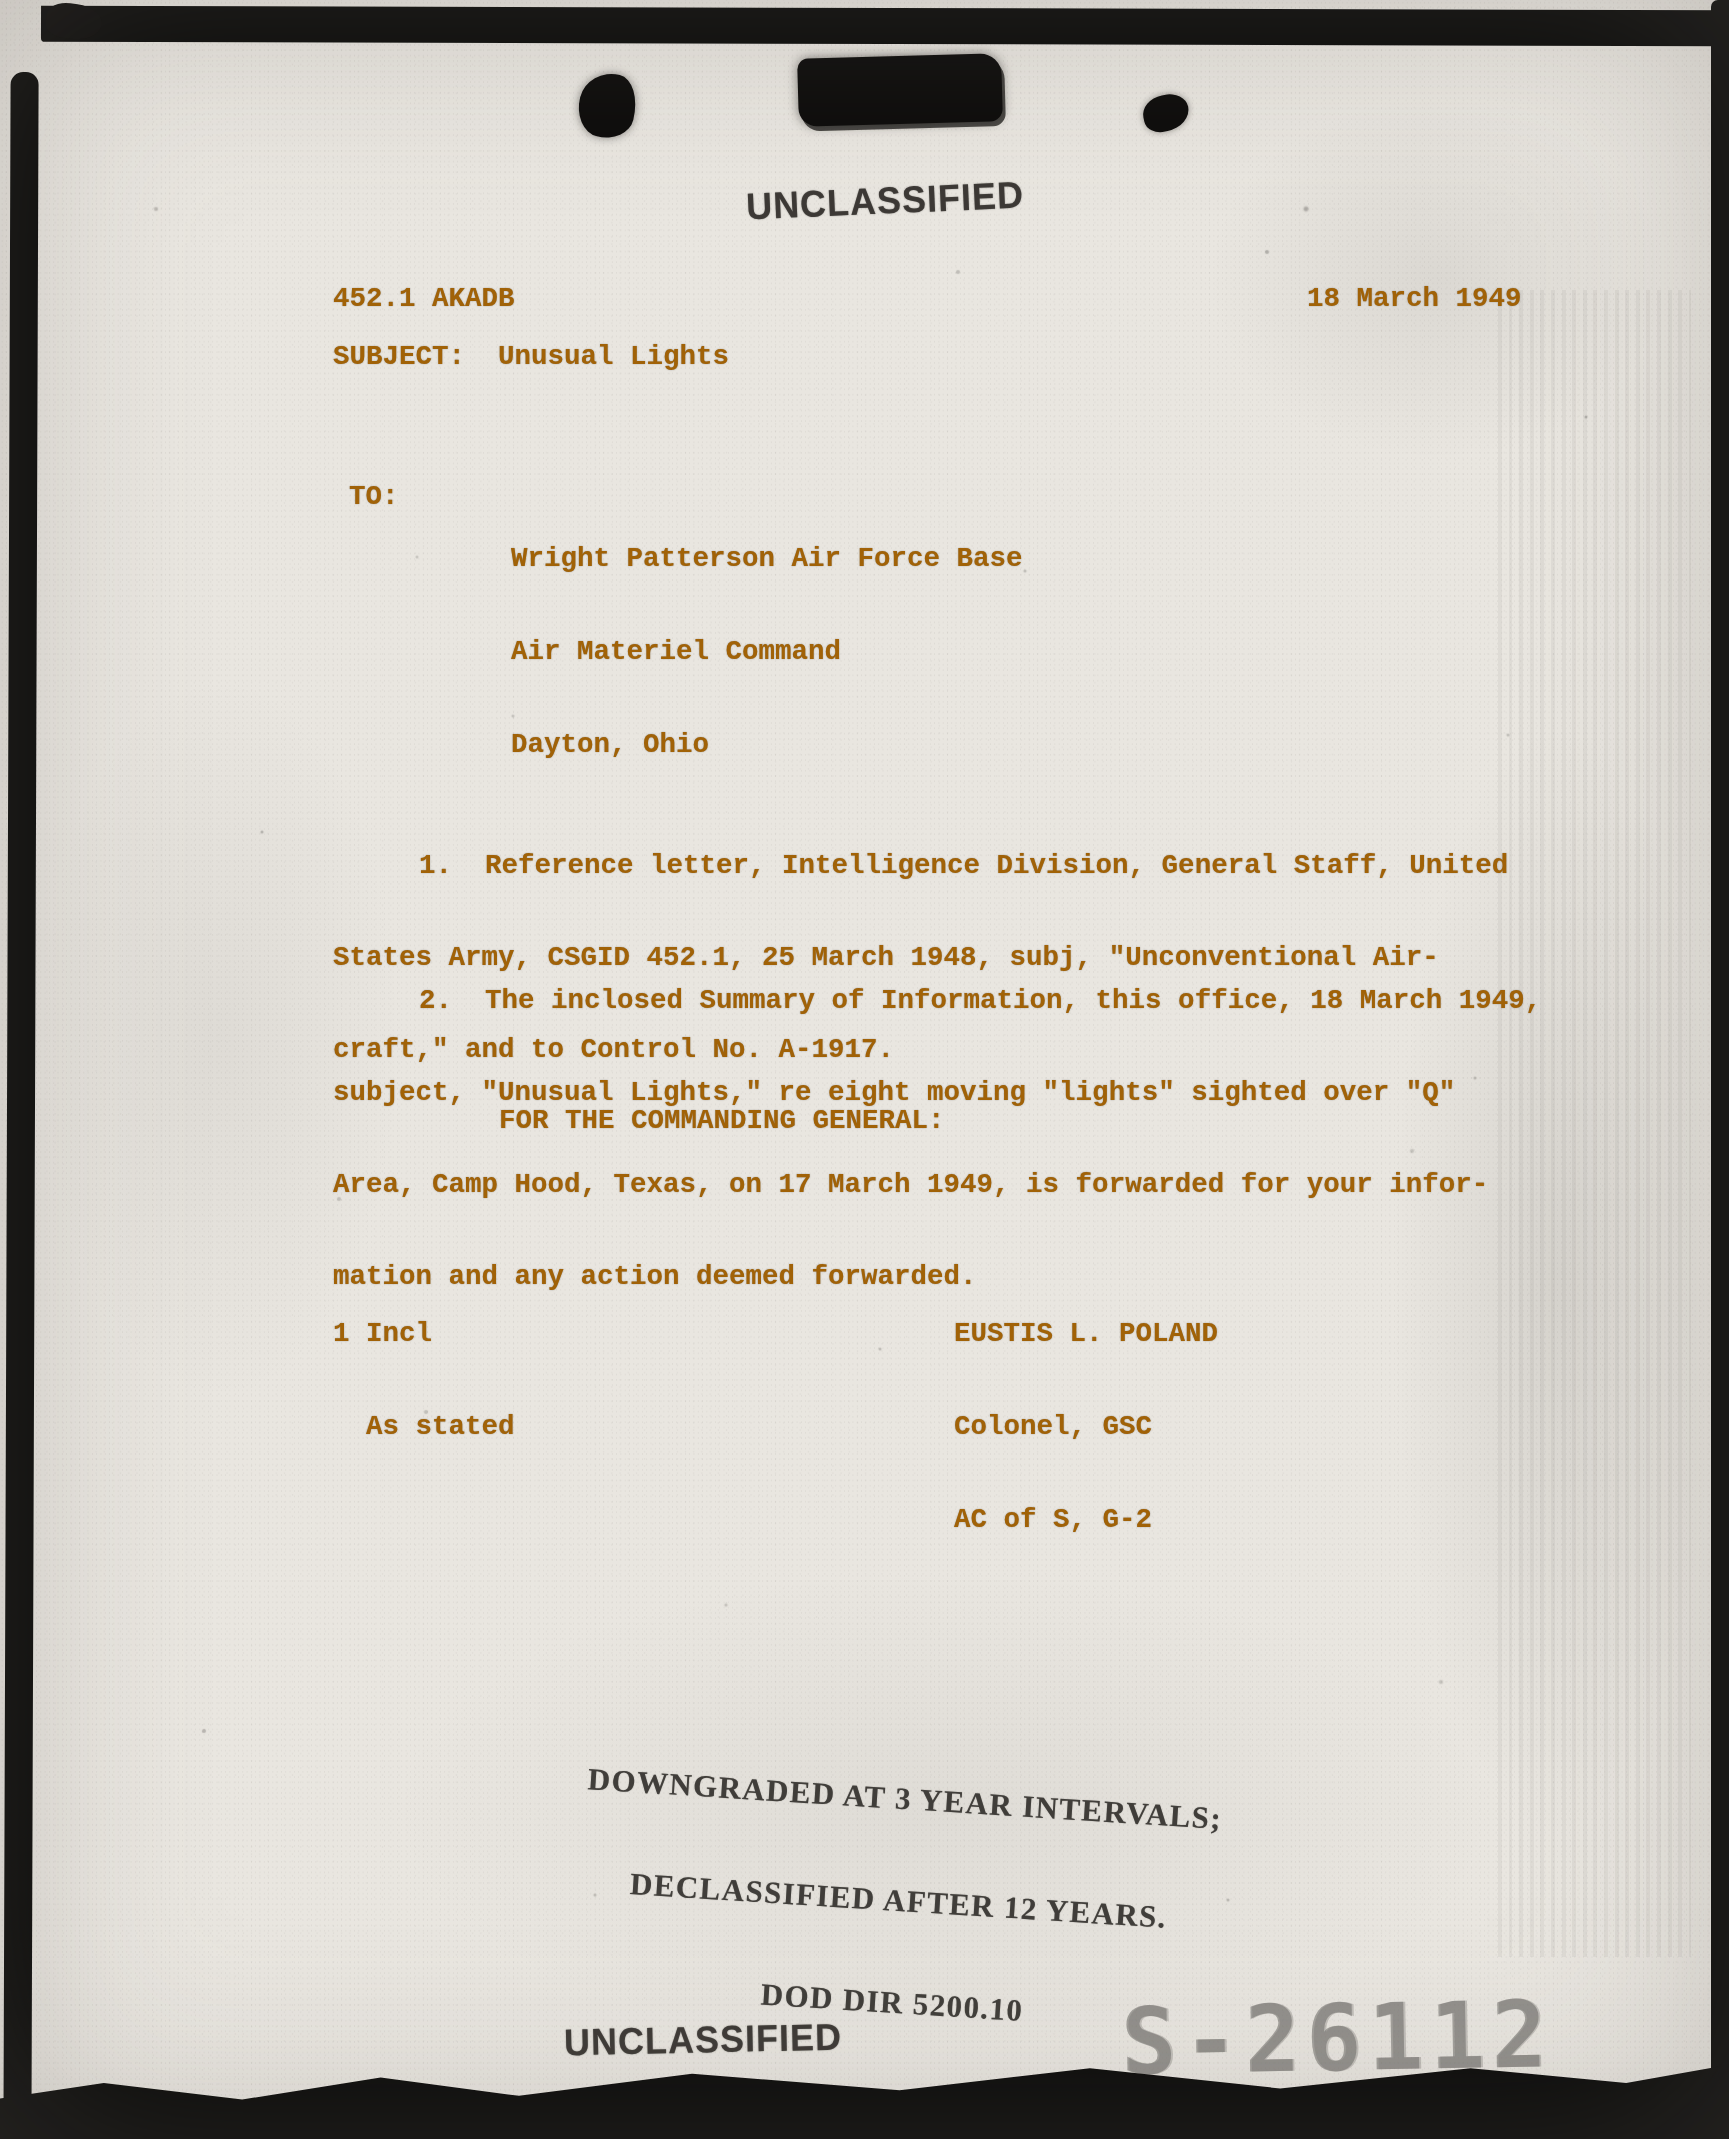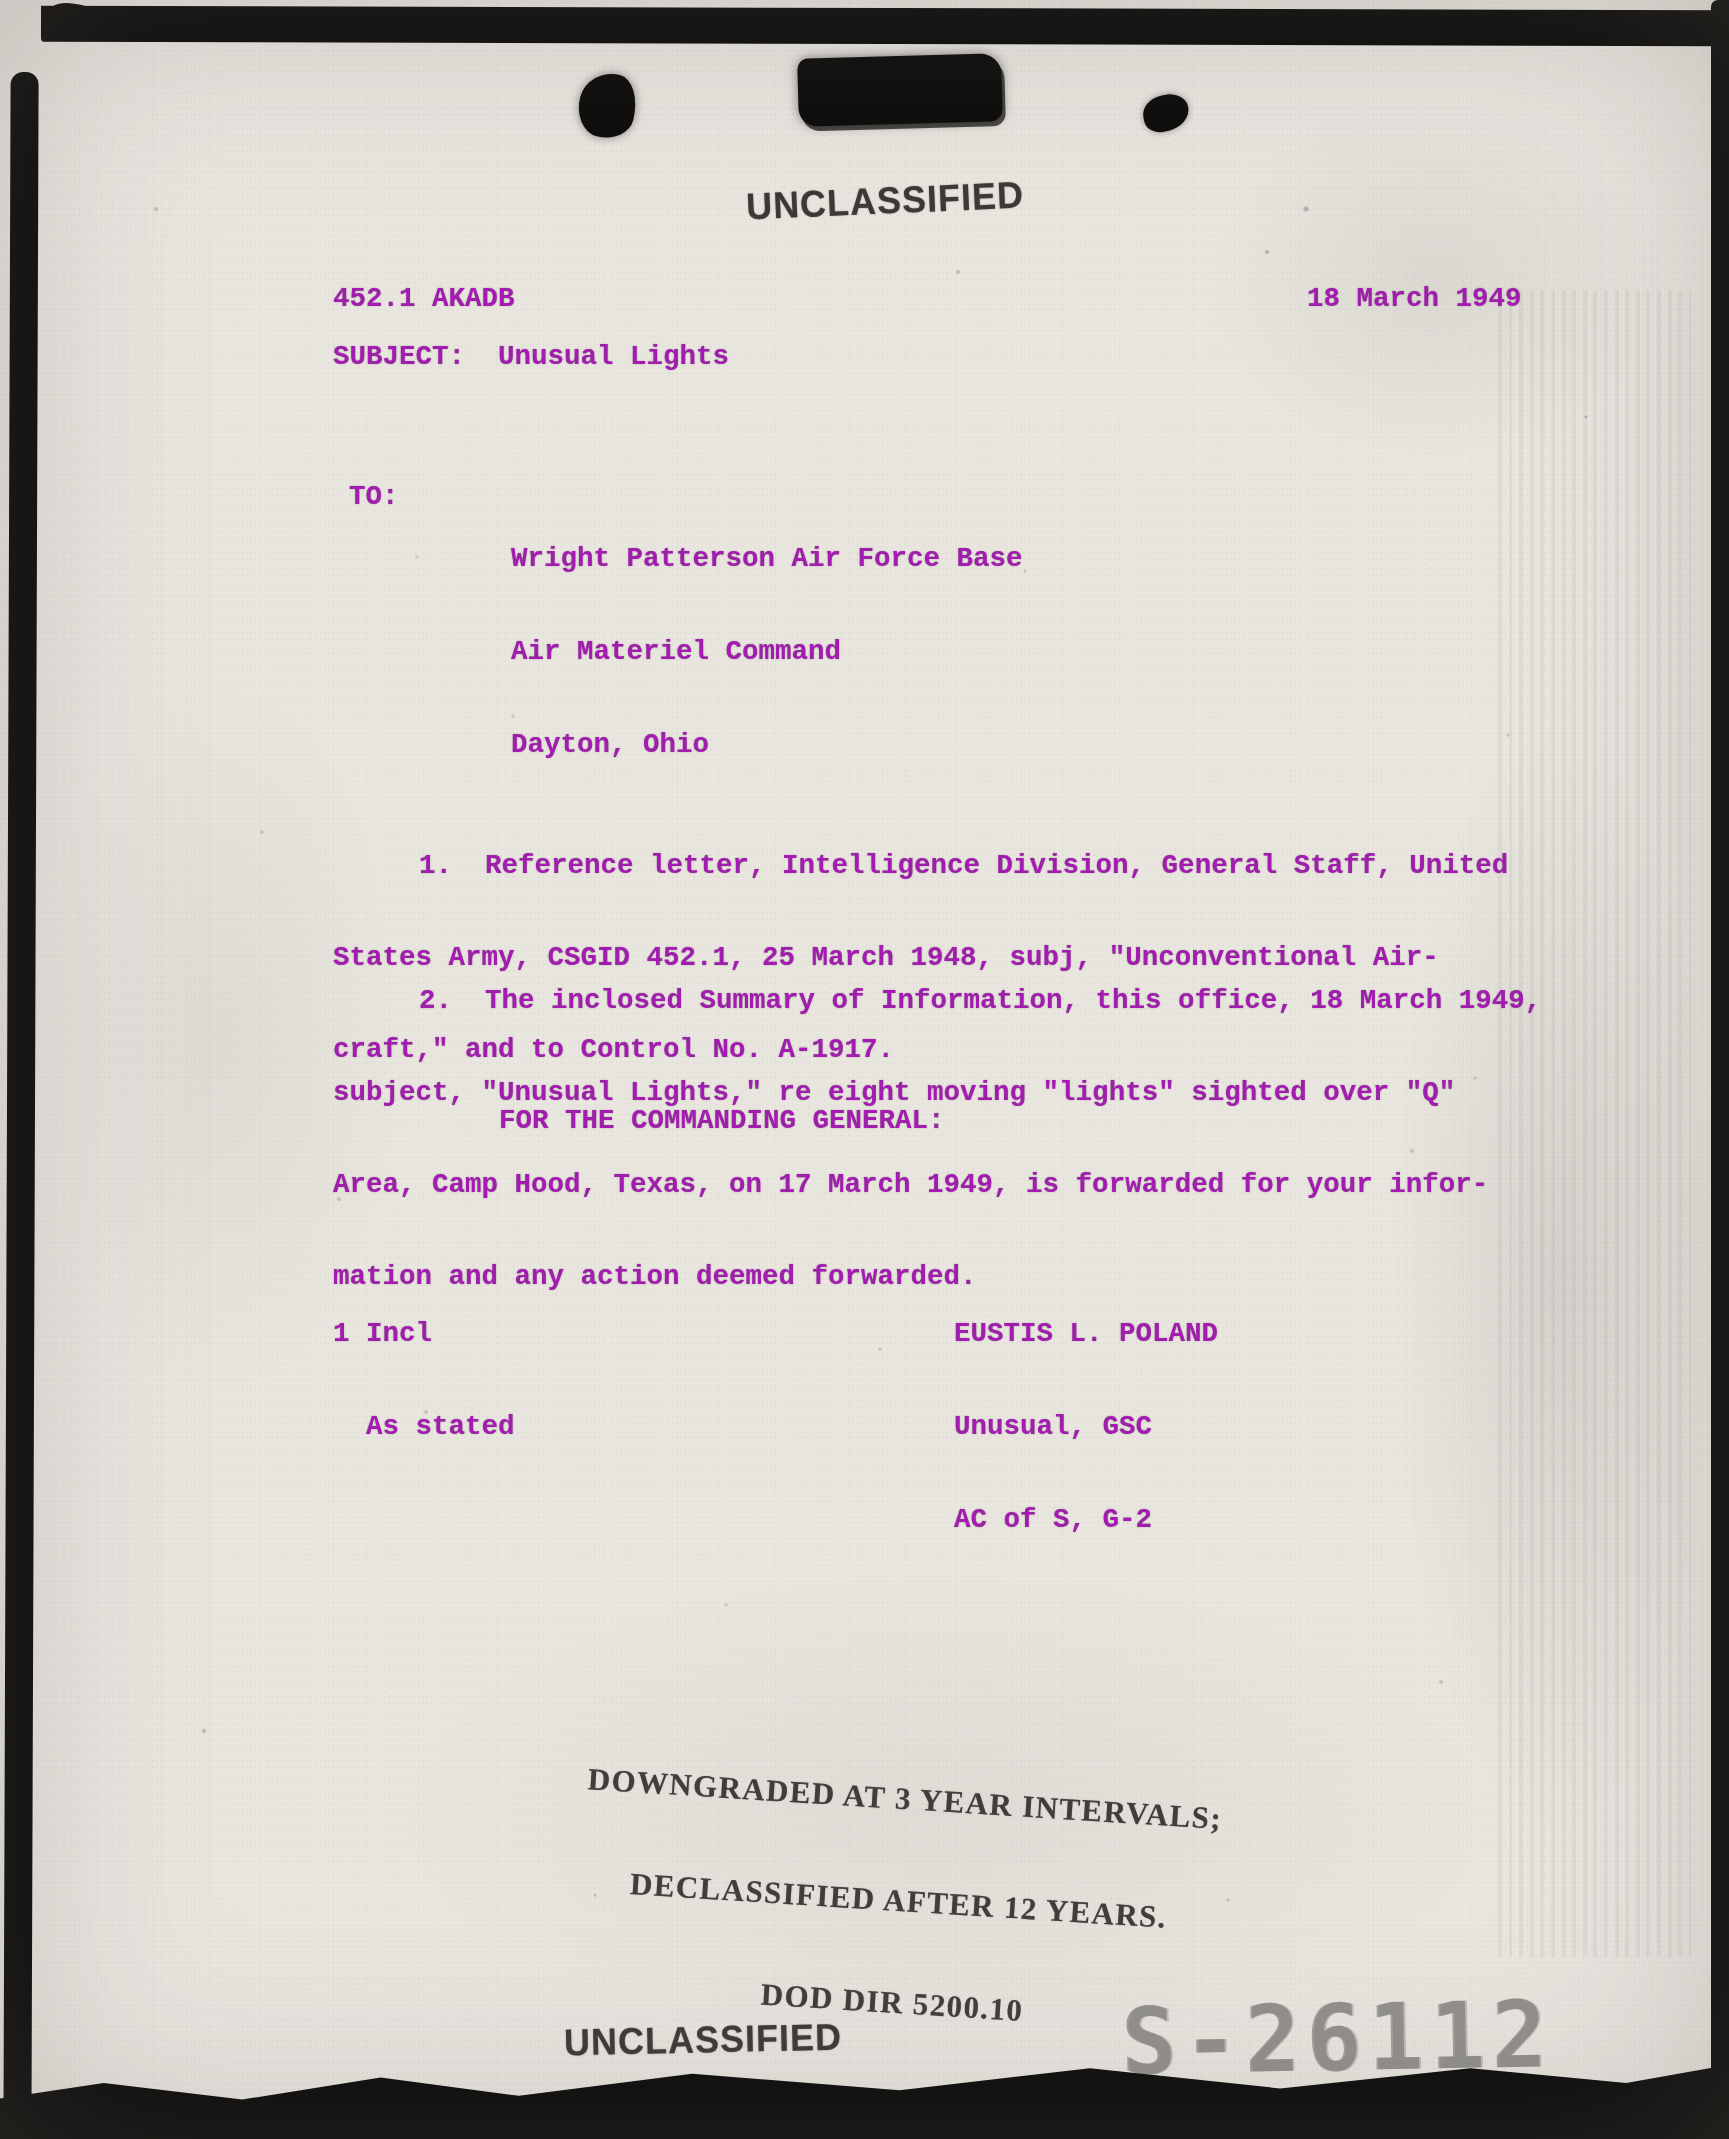--- a/index.html
+++ b/index.html
@@ -59,21 +59,21 @@
   .blot-b{left:798px;top:56px;width:204px;height:68px;border-radius:10.6px 21px 12.6px 18.4px;transform:rotate(-1.6deg);box-shadow:2.9px 4.8px 0 rgba(25,24,22,.75), 0 0 10.6px rgba(30,28,26,.55);}
   .blot-c{left:1143px;top:95px;width:46px;height:36px;border-radius:52% 48% 58% 42%;transform:rotate(-12deg);box-shadow:0 0 6.8px rgba(30,28,26,.45);}
   .blot-bottom{left:610px;top:2091px;width:73px;height:43px;clip-path:polygon(14% 0,86% 8%,100% 100%,0 94%);}
   
   .tw{
     position:absolute;
     font-family:"Liberation Mono","DejaVu Sans Mono",monospace;
     font-weight:700;
     font-size:27.5px;
     line-height:31px;
-    color:#a21caf;
+    color:#a16207;
     text-shadow:0 0 1.4px rgba(40,36,31,.45);
     white-space:pre;
   }
   .para .line{line-height:30px;}
   .ind{padding-left:86px;font-family:Liberation Mono, monospace;}
   .ind-sm{padding-left:33px;}
   .gap2{display:inline-block;width:33px;}
   
   .stamp-sans{
     position:absolute;
@@ -163,21 +163,21 @@
 
   <div class="tw" style="left:499px;top:1105px;">FOR THE COMMANDING GENERAL:</div>
 
   <div class="tw" style="left:333px;top:1256px;">
     <div class="line">1 Incl</div>
     <div class="line ind-sm">As stated</div>
   </div>
 
   <div class="tw" style="left:954px;top:1256px;">
     <div class="line">EUSTIS L. POLAND</div>
-    <div class="line">Unusual, GSC</div>
+    <div class="line">Colonel, GSC</div>
     <div class="line">AC of S, G-2</div>
   </div>
 
   <div class="stamp-downgrade">
     <div>DOWNGRADED AT 3 YEAR INTERVALS;</div>
     <div>DECLASSIFIED AFTER 12 YEARS.</div>
     <div>DOD DIR 5200.10</div>
   </div>
 
   <div class="serial">S-26112</div>

